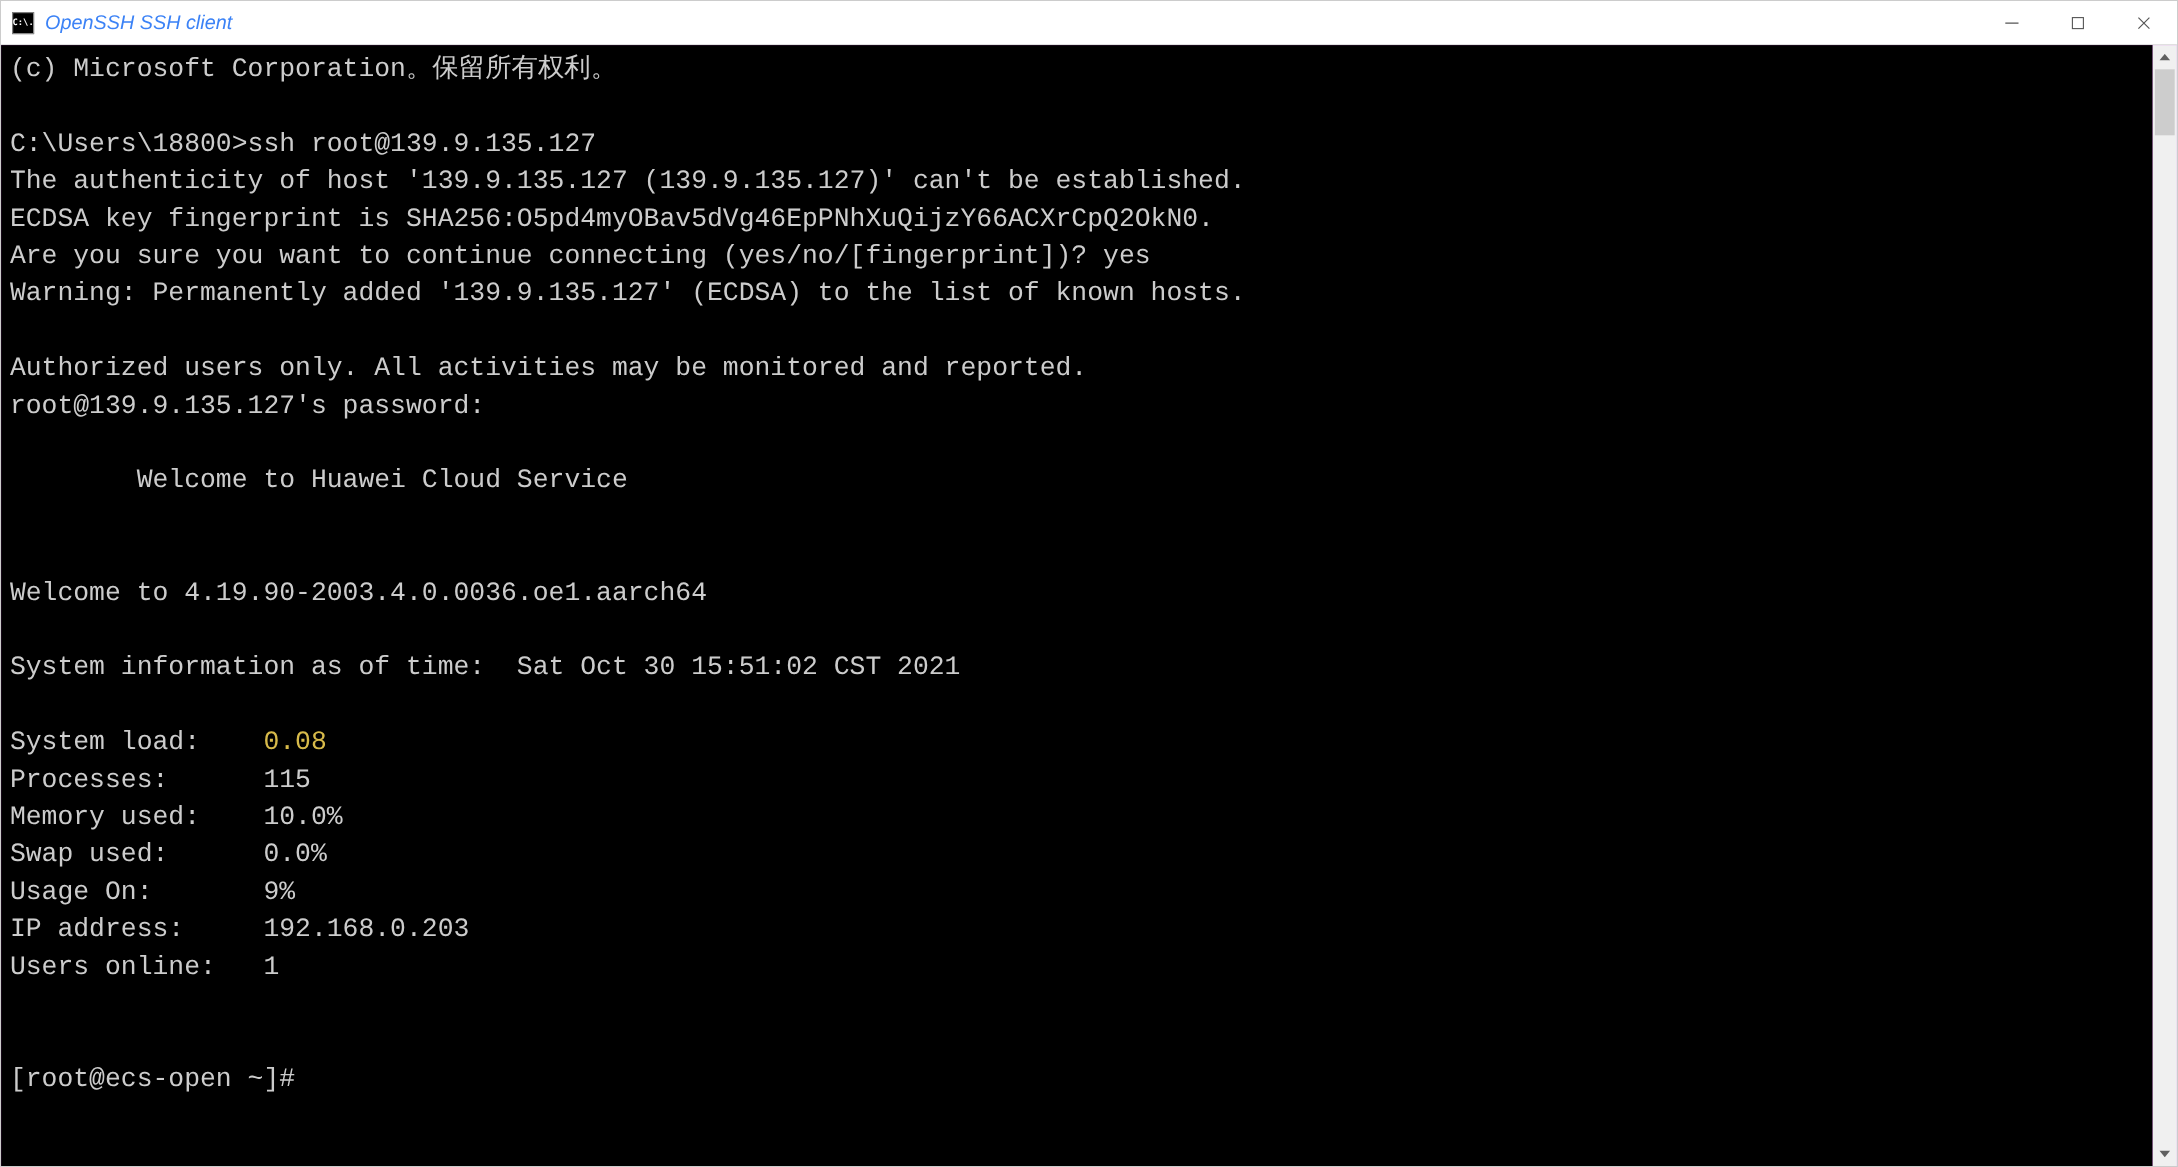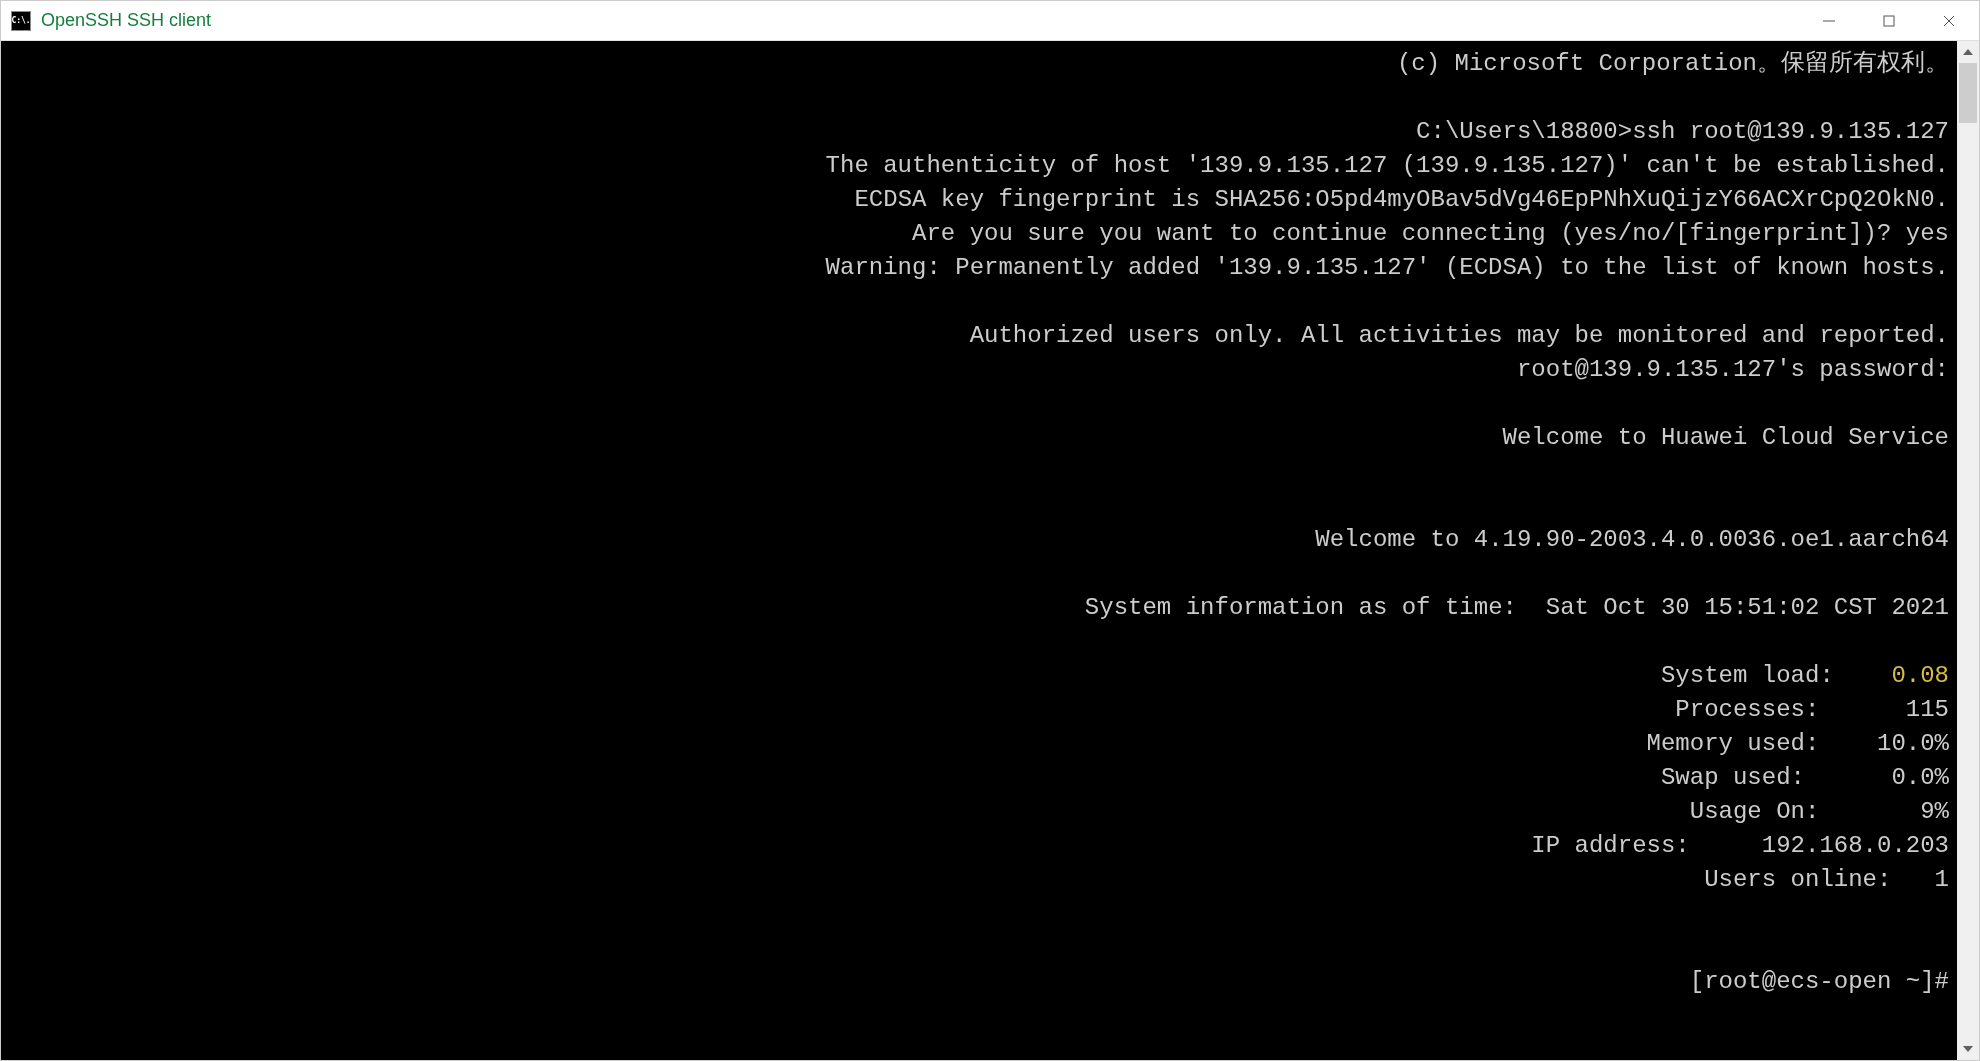--- a/index.html
+++ b/index.html
@@ -34,44 +34,44 @@
       align-items: center;
       justify-content: center;
       background: #000000;
       color: #ffffff;
       font-size: 8px;
       font-family: monospace;
       font-weight: bold;
       border: 1px solid #888;
     }
     .titlebar-title {
-      color: #15803d;
+      color: #3b82f6;
       font-size: 18px;
       flex: 1;
+      font-style: italic;
     }
     .window-controls {
       display: flex;
       height: 100%;
     }
     .window-control {
       width: 60px;
       height: 100%;
       display: flex;
       align-items: center;
       justify-content: center;
       color: #555555;
       cursor: pointer;
     }
     .window-control svg { width: 14px; height: 14px; }
     .terminal-wrap {
       flex: 1;
       display: flex;
       background: #d946ef;
       position: relative;
-      text-align: right;
     }
     .terminal {
       flex: 1;
       background: #000000;
       color: #cccccc;
       font-family: "NSimSun", "SimSun", "Consolas", "Courier New", monospace;
       font-size: 24px;
       line-height: 34px;
       padding: 6px 8px;
       white-space: pre;

